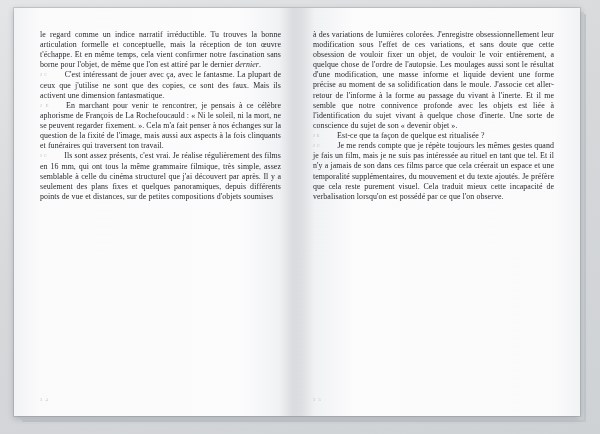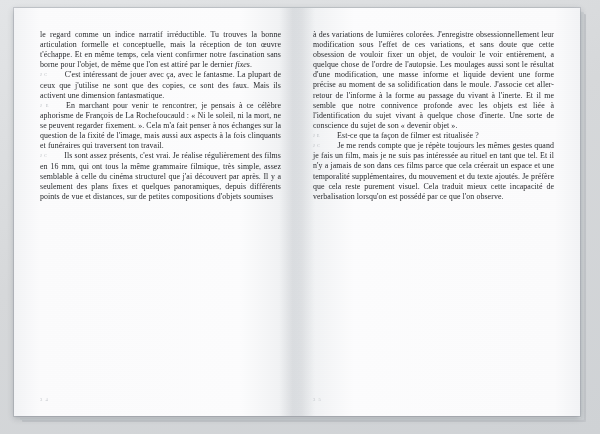--- a/index.html
+++ b/index.html
@@ -140,32 +140,32 @@
 <div id="book">
 
   <div class="edge e1"></div>
   <div class="edge e2"></div>
   <div class="edge e3"></div>
 
   <div class="spread">
 
     <div class="page left">
       <div class="textblock" id="left-text">
-          <p class="para cont"><span>le regard comme un indice narratif irréductible. Tu trouves la bonne articulation formelle et conceptuelle, mais la réception de ton œuvre t'échappe. Et en même temps, cela vient confirmer notre fascination sans borne pour l'objet, de même que l'on est attiré par le dernier </span><span class="ital">fixes</span><span>.</span></p>
+          <p class="para cont"><span>le regard comme un indice narratif irréductible. Tu trouves la bonne articulation formelle et conceptuelle, mais la réception de ton œuvre t'échappe. Et en même temps, cela vient confirmer notre fascination sans borne pour l'objet, de même que l'on est attiré par le dernier </span><span class="ital">dernier</span><span>.</span></p>
           <p class="para"><span class="speaker">J C</span><span class="gap"></span><span>C'est intéressant de jouer avec ça, avec le fantasme. La plupart de ceux que j'utilise ne sont que des copies, ce sont des faux. Mais ils activent une dimension fantasmatique.</span></p>
           <p class="para"><span class="speaker">J E</span><span class="gap"></span><span>En marchant pour venir te rencontrer, je pensais à ce célèbre aphorisme de François de La Rochefoucauld : « Ni le soleil, ni la mort, ne se peuvent regarder fixement. ». Cela m'a fait penser à nos échanges sur la question de la fixité de l'image, mais aussi aux aspects à la fois clinquants et funéraires qui traversent ton travail.</span></p>
           <p class="para"><span class="speaker">J C</span><span class="gap"></span><span>Ils sont assez présents, c'est vrai. Je réalise régulièrement des films en 16 mm, qui ont tous la même grammaire filmique, très simple, assez semblable à celle du cinéma structurel que j'ai découvert par après. Il y a seulement des plans fixes et quelques panoramiques, depuis différents points de vue et distances, sur de petites compositions d'objets soumises</span></p>
         </div>
       <div class="folio">3 4</div>
     </div>
 
     <div class="page right">
       <div class="textblock" id="right-text">
           <p class="para cont"><span>à des variations de lumières colorées. J'enregistre obsessionnellement leur modification sous l'effet de ces variations, et sans doute que cette obsession de vouloir fixer un objet, de vouloir le voir entièrement, a quelque chose de l'ordre de l'autopsie. Les moulages aussi sont le résultat d'une modification, une masse informe et liquide devient une forme précise au moment de sa solidification dans le moule. J'associe cet aller-retour de l'informe à la forme au passage du vivant à l'inerte. Et il me semble que notre connivence profonde avec les objets est liée à l'identification du sujet vivant à quelque chose d'inerte. Une sorte de conscience du sujet de son « devenir objet ».</span></p>
-          <p class="para"><span class="speaker">J E</span><span class="gap"></span><span>Est-ce que ta façon de filmer est ritualisée ?</span></p>
+          <p class="para"><span class="speaker">J E</span><span class="gap"></span><span>Est-ce que ta façon de quelque est ritualisée ?</span></p>
           <p class="para"><span class="speaker">J C</span><span class="gap"></span><span>Je me rends compte que je répète toujours les mêmes gestes quand je fais un film, mais je ne suis pas intéressée au rituel en tant que tel. Et il n'y a jamais de son dans ces films parce que cela créerait un espace et une temporalité supplémentaires, du mouvement et du texte ajoutés. Je préfère que cela reste purement visuel. Cela traduit mieux cette incapacité de verbalisation lorsqu'on est possédé par ce que l'on observe.</span></p>
         </div>
       <div class="folio">3 5</div>
     </div>
 
     <div id="gutter"></div>
   </div>
 
   <div id="grain"></div>
 </div>

